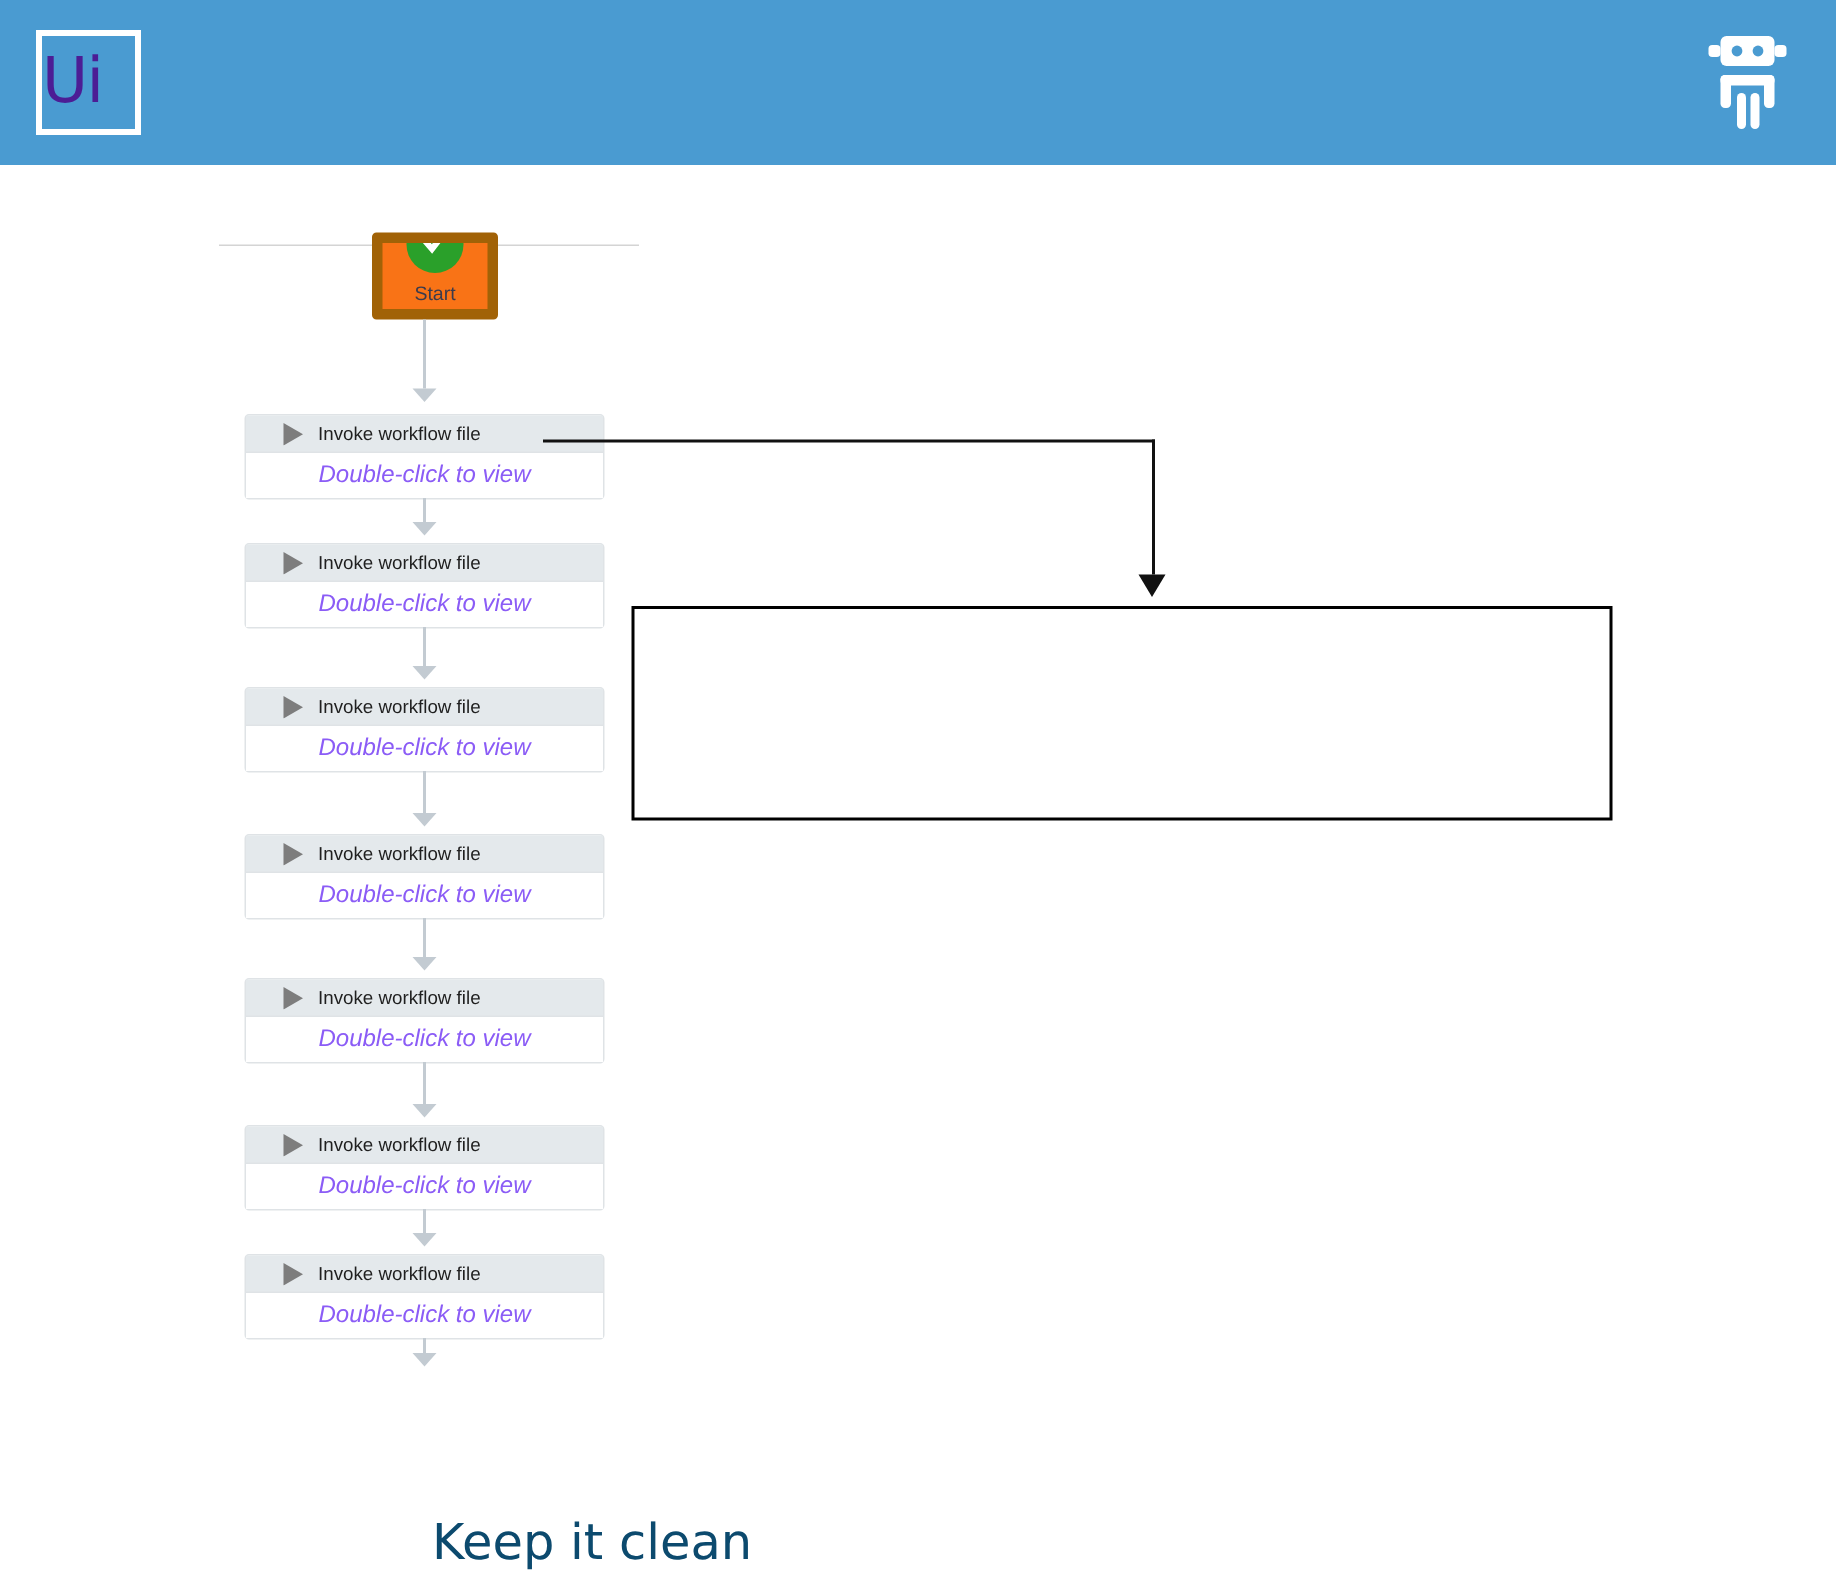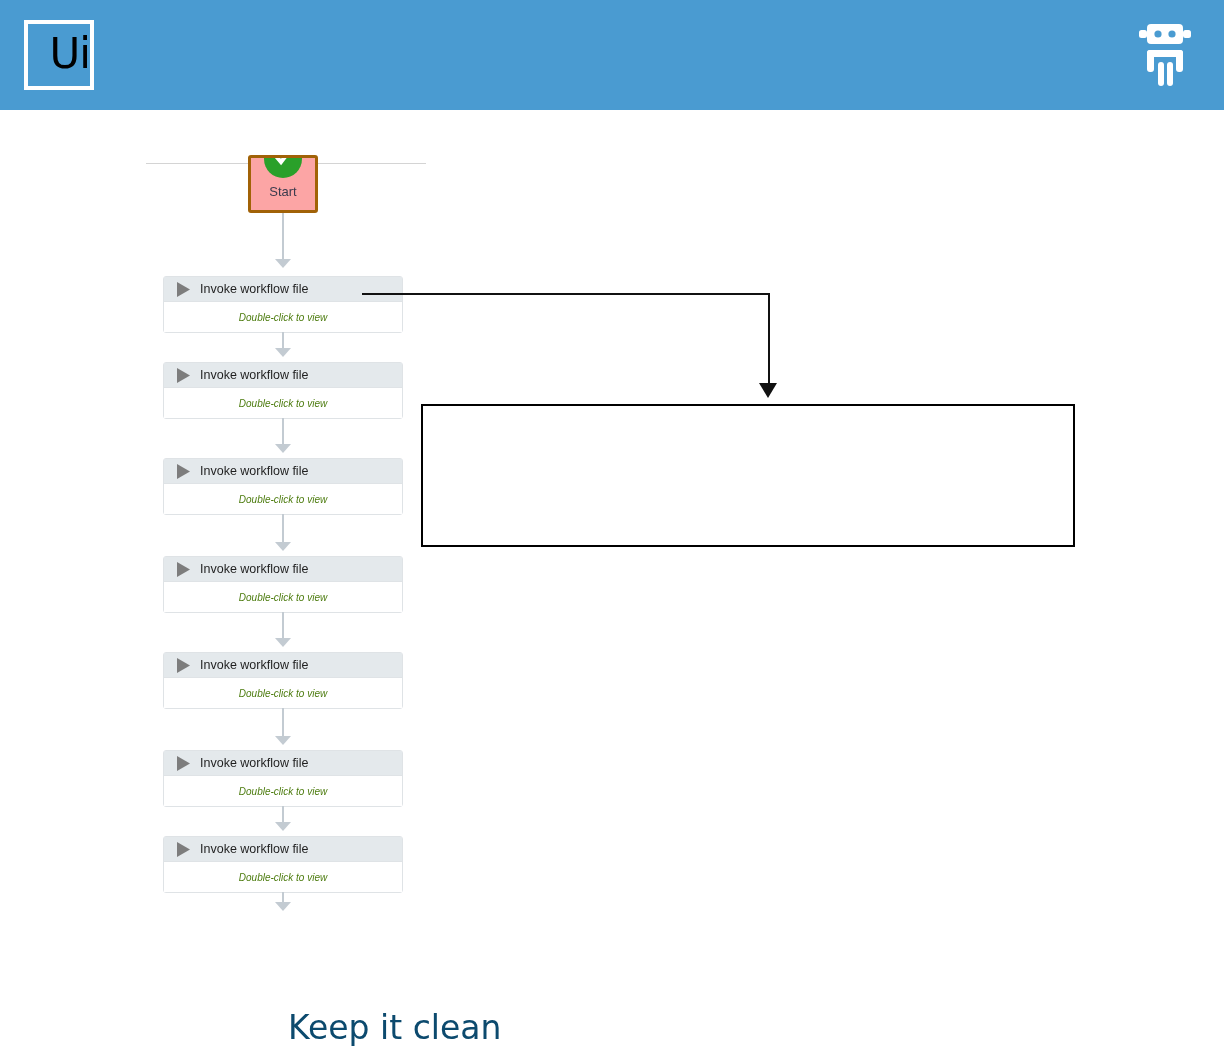--- a/index.html
+++ b/index.html
@@ -28,22 +28,22 @@
     position: absolute;
     left: 24px; top: 20px;
     width: 70px; height: 70px;
     border: 4px solid #ffffff;
     box-sizing: border-box;
   }
   .brand-logo-text {
     position: absolute;
     left: 0; right: 0; top: 50%;
     transform: translateY(-52%);
-    text-align: right;
-    color: #000000;
+    text-align: left;
+    color: #4c1d95;
     font-family: "DejaVu Sans", sans-serif;
     font-size: 42px;
     font-weight: 400;
     line-height: 1;
     letter-spacing: -1px;
   }
   .robot-icon {
     position: absolute;
     right: 28px; top: 18px;
     width: 62px; height: 74px;
@@ -60,23 +60,23 @@
     position: absolute;
     left: 146px; top: 53px;
     width: 280px; height: 1px;
     background: #d4d4d4;
   }
 
   
   .start-node {
     position: absolute;
     left: 248px; top: 45px;
-    width: 70px; height: 58px;
-    background: #fca5a5;
-    border: 3px solid #a16207;
+    width: 84px; height: 58px;
+    background: #f97316;
+    border: 7px solid #a16207;
     border-radius: 3px;
     box-sizing: border-box;
     overflow: hidden;
   }
   .start-circle {
     position: absolute;
     left: 50%; top: -18px;
     transform: translateX(-50%);
     width: 38px; height: 38px;
     border-radius: 50%;
@@ -107,44 +107,44 @@
     border-radius: 3px;
     box-sizing: border-box;
   }
   .invoke-header {
     position: relative;
     height: 24px;
     background: #e4e9ec;
     border-bottom: 1px solid #dfe3e6;
     display: flex;
     align-items: center;
-    padding-left: 12px;
+    padding-left: 24px;
   }
   .play-icon {
     width: 14px; height: 15px;
     flex: 0 0 auto;
     margin-right: 10px;
   }
   .invoke-title {
     font-size: 12.5px;
     color: #1f1f1f;
     font-family: "Liberation Sans", sans-serif;
     white-space: nowrap;
   }
   .invoke-body {
     height: 30px;
     background: #ffffff;
     display: flex;
     align-items: center;
     justify-content: center;
   }
   .invoke-hint {
-    font-size: 10px;
+    font-size: 16px;
     font-style: italic;
-    color: #4d7c0f;
+    color: #8b5cf6;
     font-family: "Liberation Sans", sans-serif;
     white-space: nowrap;
   }
 
   
   .connector {
     position: absolute;
     left: 282px;
     width: 2px;
     background: #c3cbd2;

